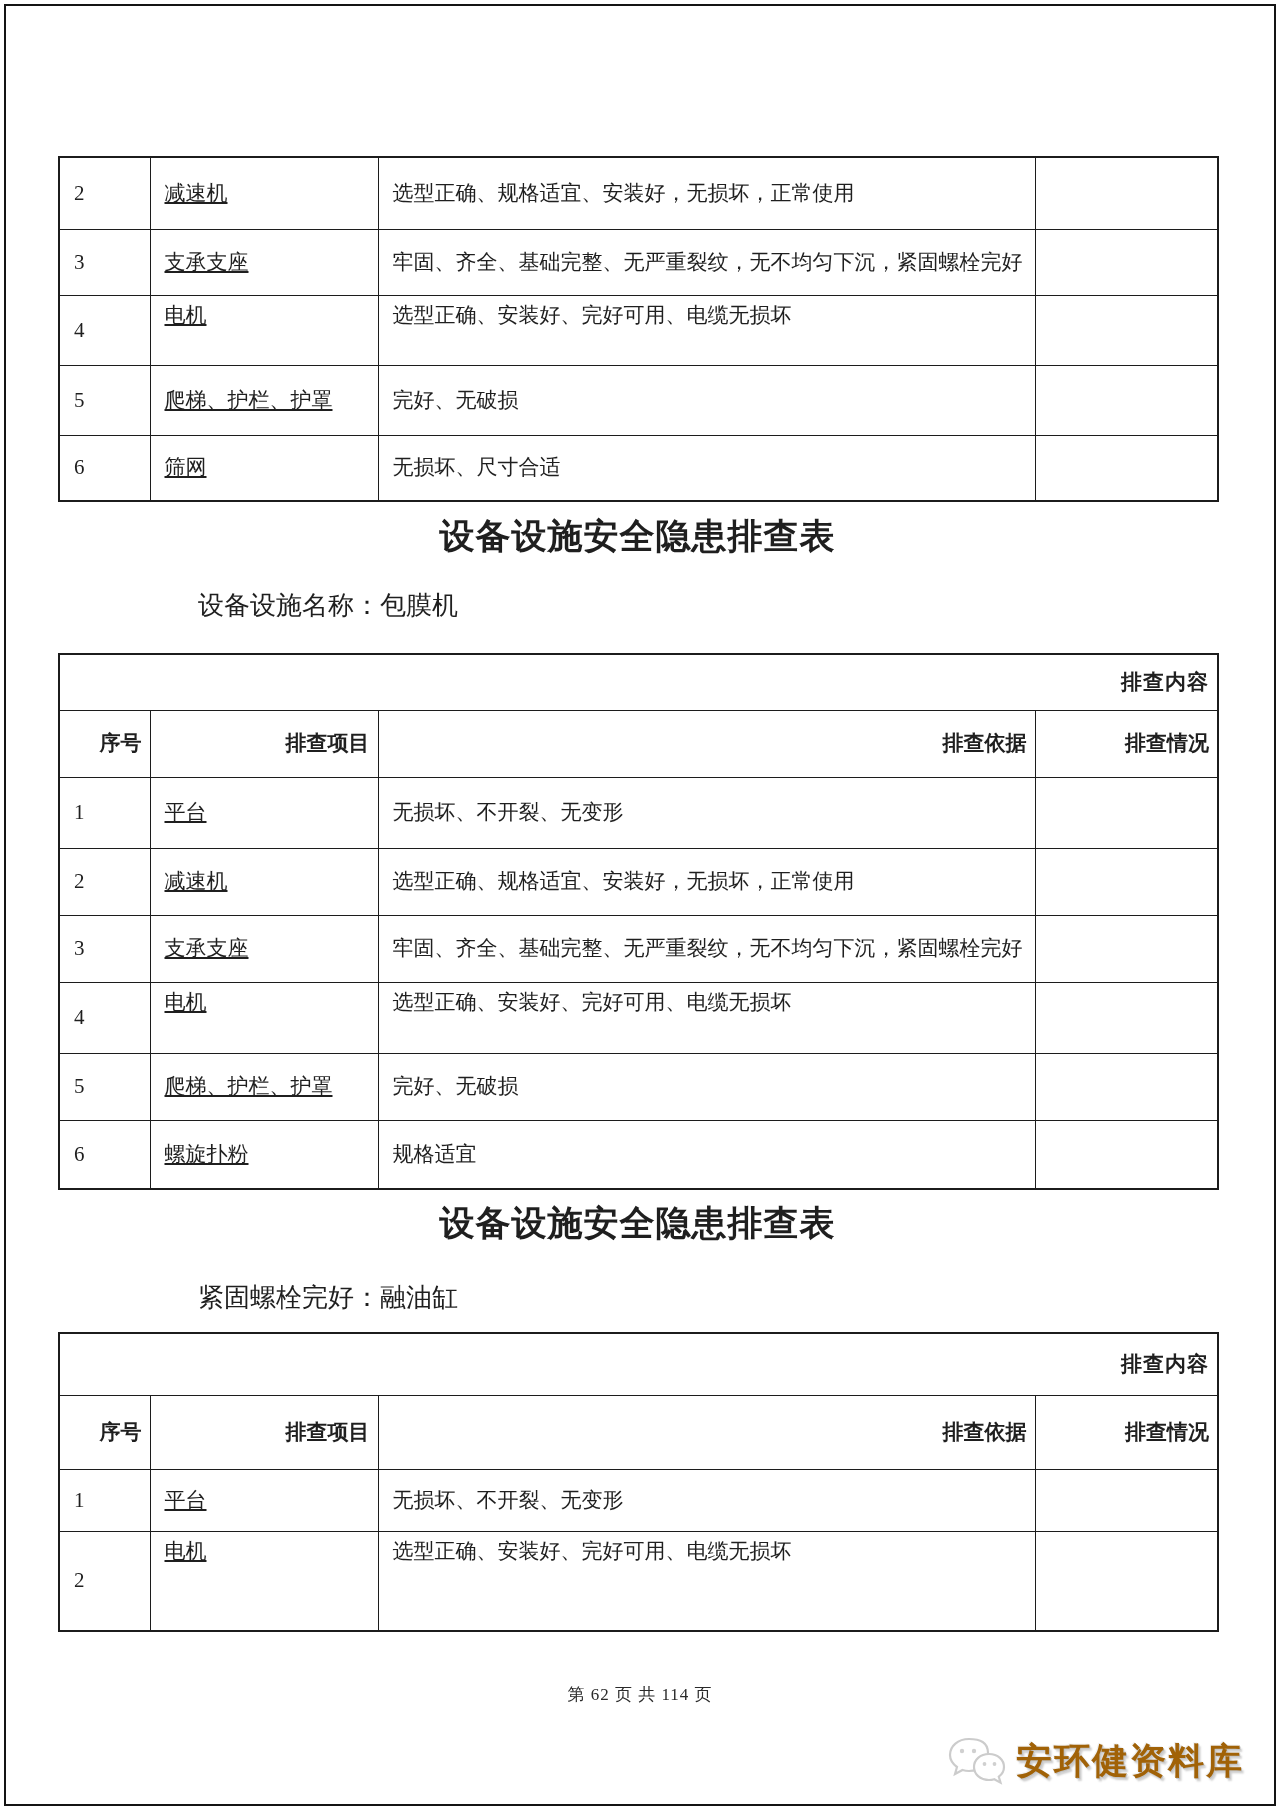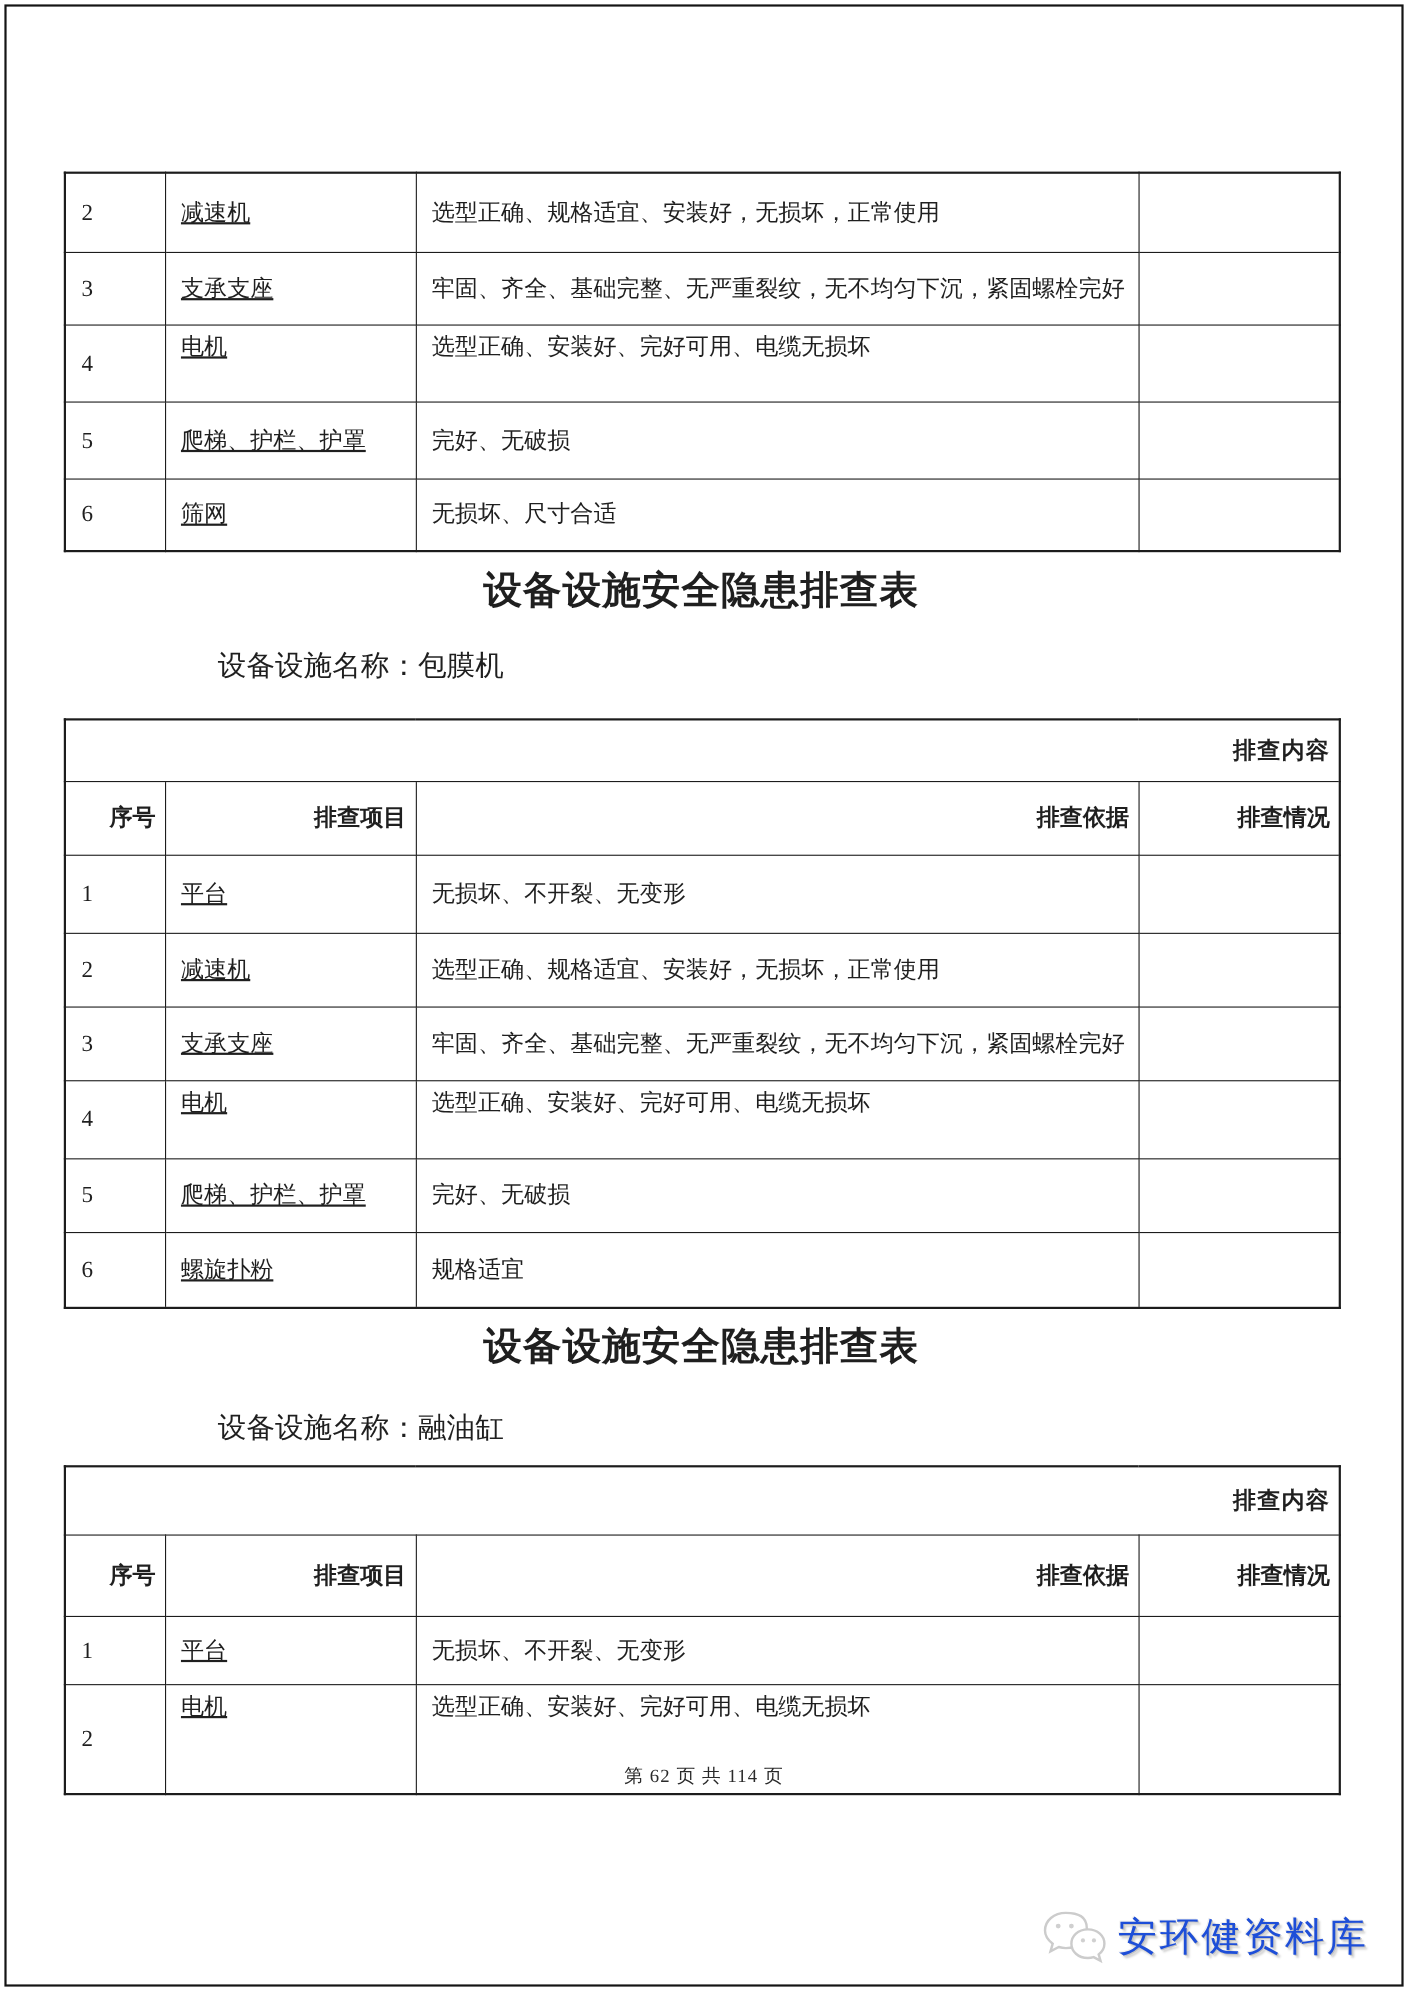--- a/index.html
+++ b/index.html
@@ -53,31 +53,31 @@
     margin:33px 0 0 140px;
     font-size:26px;line-height:36px;
     font-weight:normal;text-align:left;
   }
   h2#title-2{margin-top:16px;}
   h3#subtitle-2{margin-top:38px;}
   #t2{margin-top:29px;}
   #t3{margin-top:16px;}
   
   .page-footer{
-    position:absolute;left:0;top:1596px;width:100%;
+    position:absolute;left:0;top:1676px;width:100%;
     text-align:center;font-size:17px;line-height:26px;color:#2a2a2a;
     letter-spacing:1px;
   }
   .watermark{
     position:absolute;top:1729px;right:30px;
     display:flex;align-items:center;gap:8px;
   }
   .watermark-text{
-    font-size:36px;font-weight:normal;letter-spacing:2px;
-    color:#1d4ed8;
+    font-size:36px;font-weight:bold;letter-spacing:2px;
+    color:#a16207;
     text-shadow:1px 1px 0 #c2c2c2, 2.5px 2.5px 2px #cfcfcf, -1px -1px 0 #f0f0f0;
     font-family:"Liberation Sans","DejaVu Sans",sans-serif;
   }
   .bubble-icon{display:block;}
 </style>
 </head>
 <body>
 
 <div class="page">
   <div class="content">
@@ -178,21 +178,21 @@
           <tr style="height: 69px;">
             <td class="cell-no">6</td>
             <td class="cell-item">螺旋扑粉</td>
             <td class="cell-basis">规格适宜</td>
             <td class="cell-status"></td>
           </tr>
         </tbody>
     </table>
 
     <h2 class="report-title" id="title-2">设备设施安全隐患排查表</h2>
-    <h3 class="equipment-subtitle" id="subtitle-2">设备设施名称：融油缸</h3>
+    <h3 class="equipment-subtitle" id="subtitle-2">紧固螺栓完好：融油缸</h3>
 
     <table class="grid" id="t3">
       <colgroup>
           <col style="width:91px">
           <col style="width:228px">
           <col style="width:657px">
           <col style="width:183px">
         </colgroup>
       <thead>
         <tr class="banner-row">

